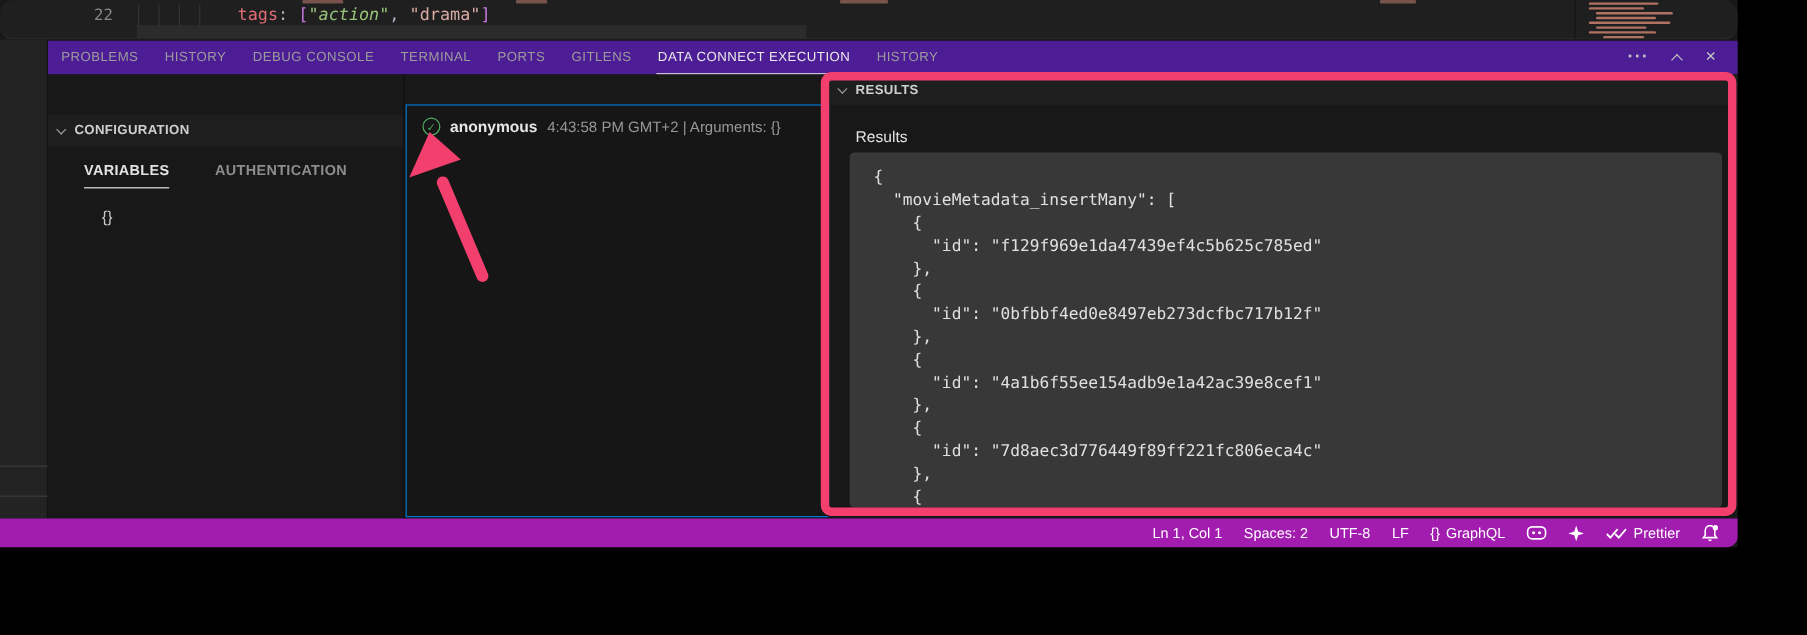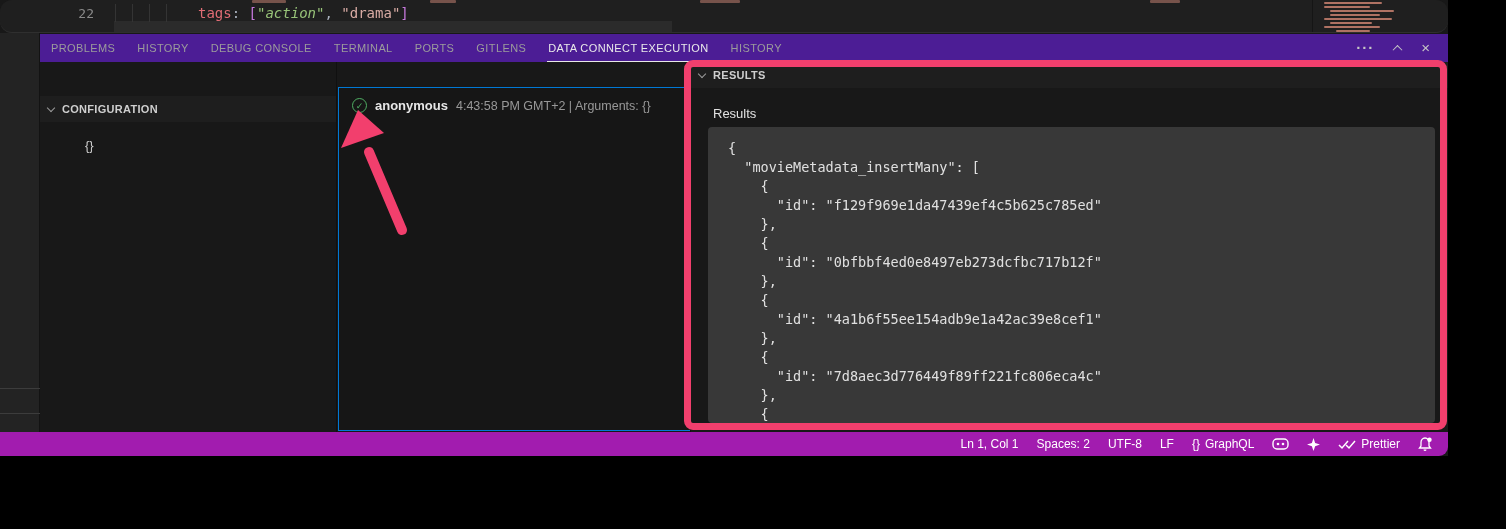--- a/index.html
+++ b/index.html
@@ -139,20 +139,24 @@
       <div class="strip-line" style="top:380px;"></div>
     </div>
 
     <div class="panel-body">
 
       <div class="config-panel">
         <div class="section-header">
           <span class="chev"></span>
           <span>CONFIGURATION</span>
         </div>
+        <div class="config-tabs">
+          <span class="ctab active">VARIABLES</span>
+          <span class="ctab">AUTHENTICATION</span>
+        </div>
         <div class="config-value">{}</div>
       </div>
 
       <div class="history-panel">
         <div class="history-body">
           <div class="history-item">
             <span class="check-circle">✓</span>
             <span class="hist-name">anonymous</span>
             <span class="hist-meta">4:43:58 PM GMT+2 | Arguments: {}</span>
           </div>

